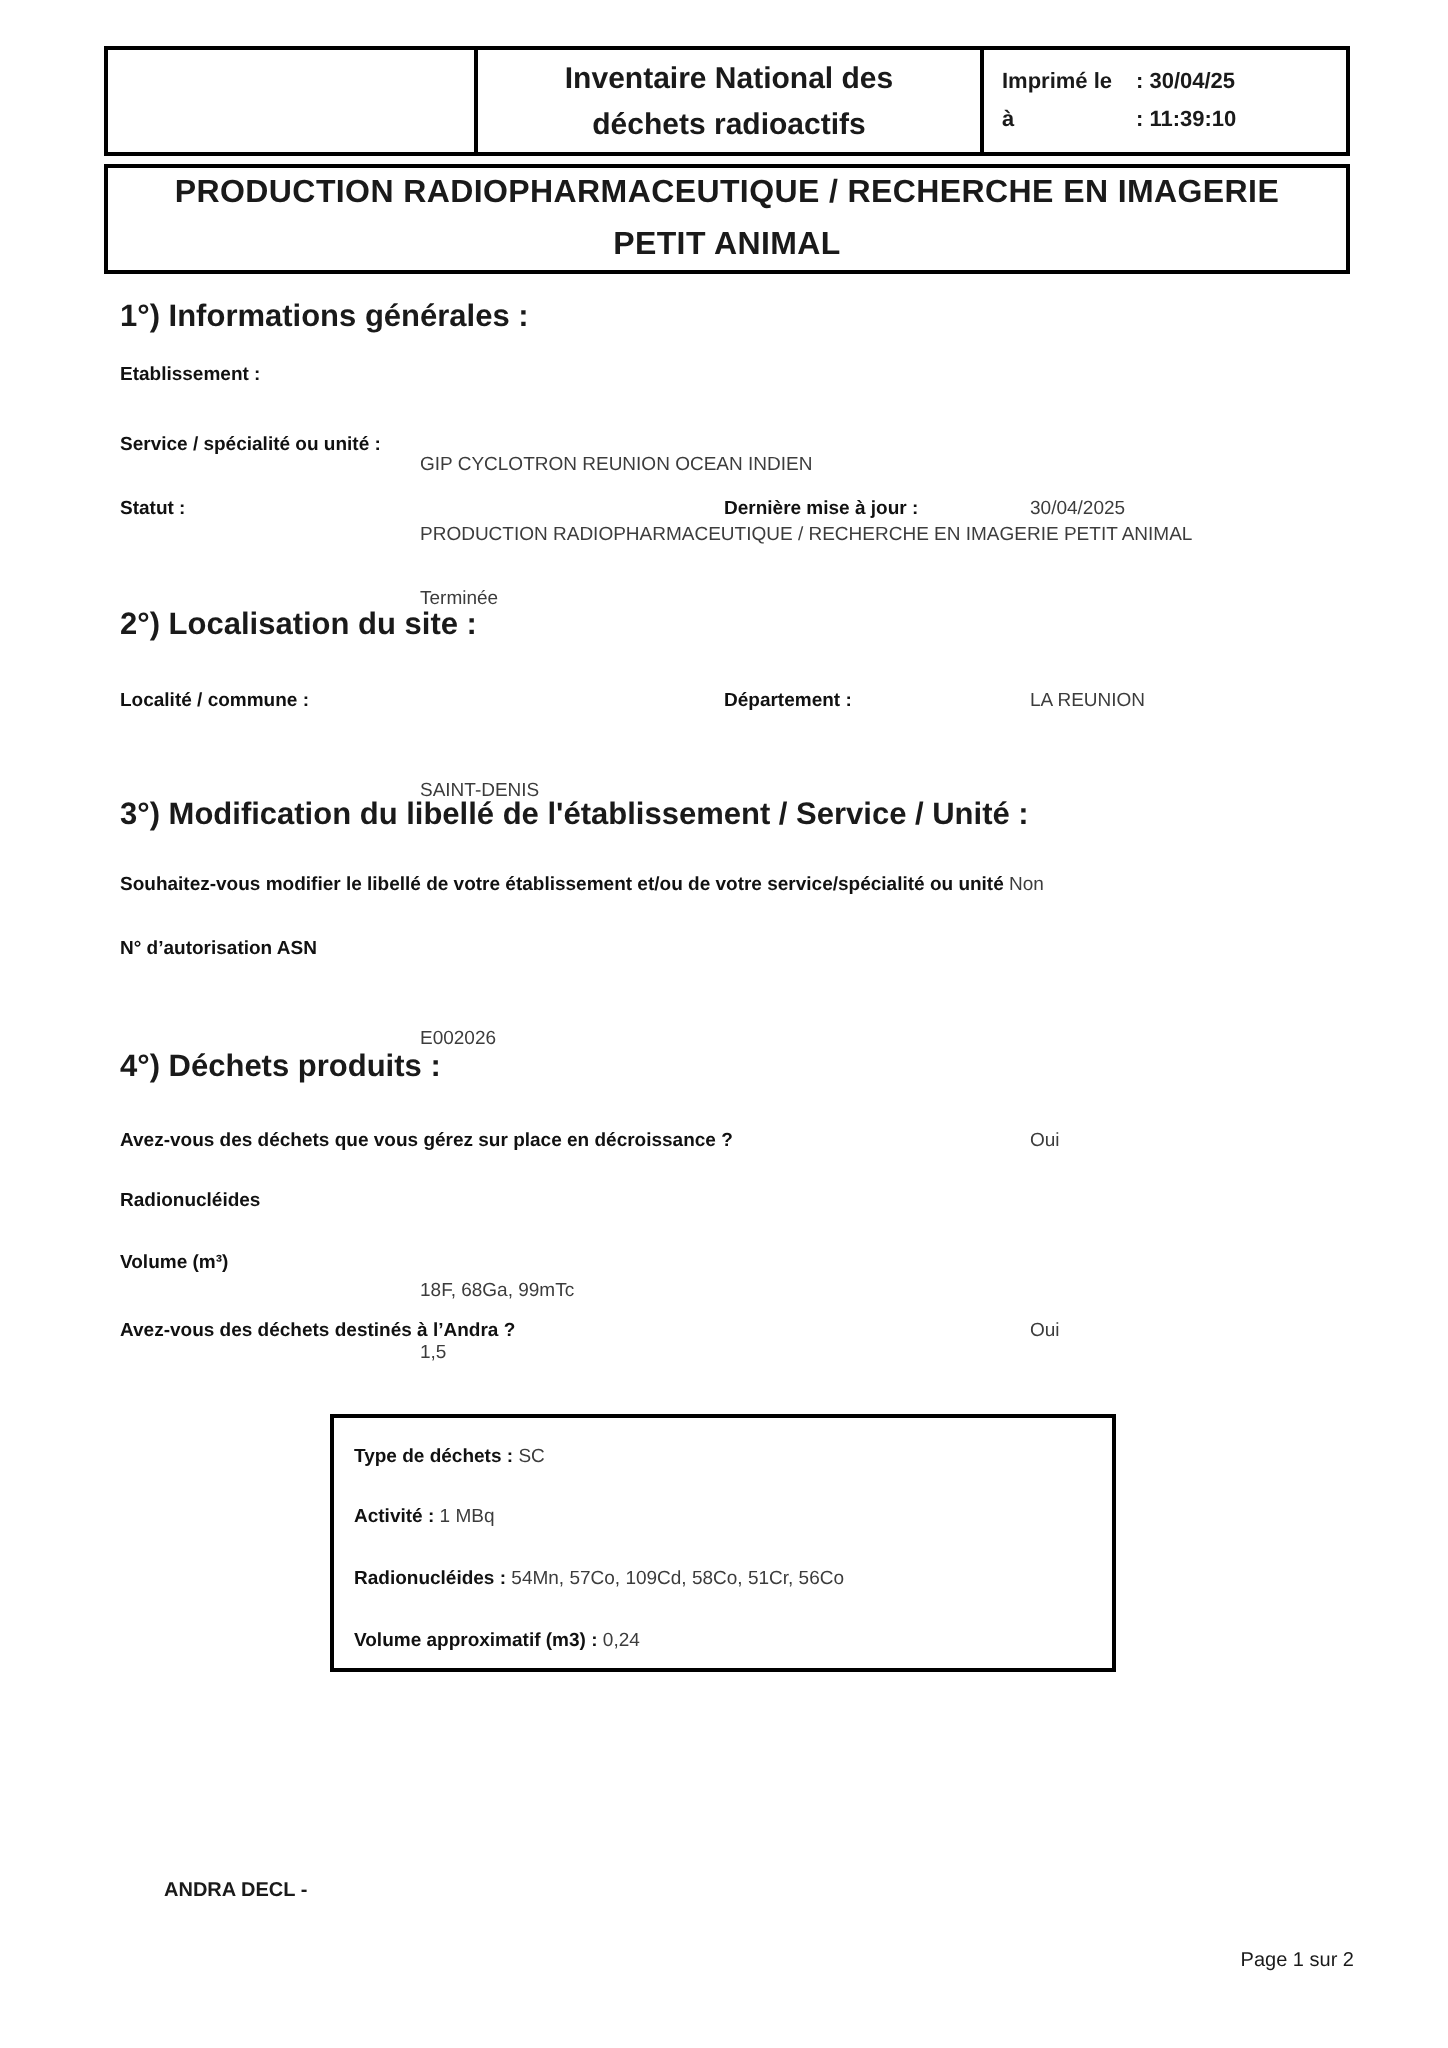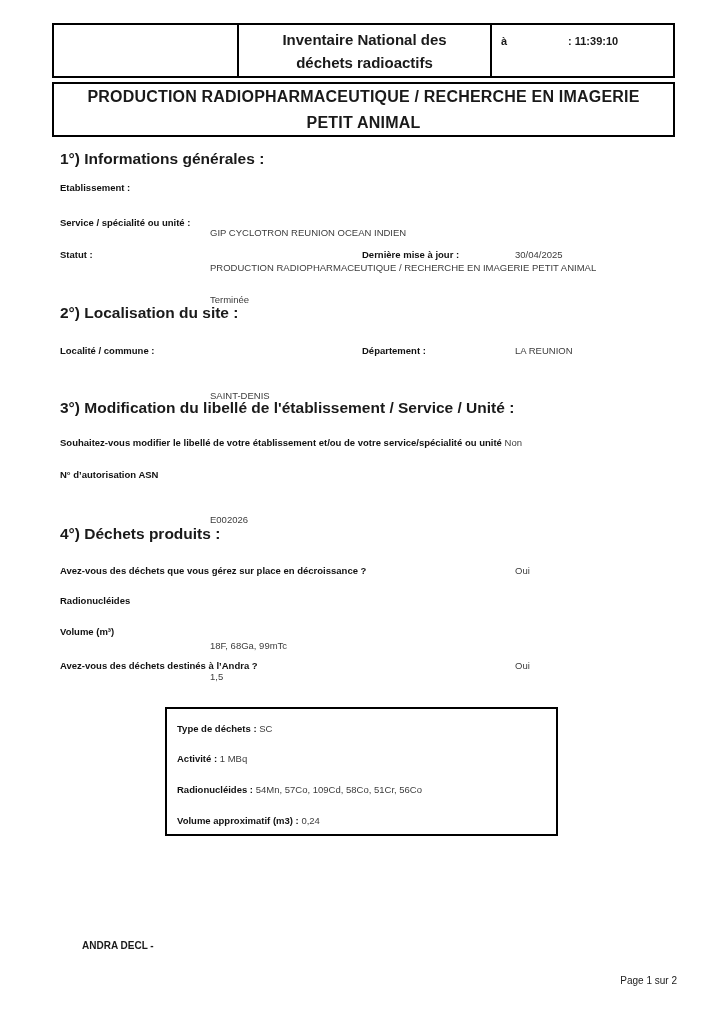--- a/index.html
+++ b/index.html
@@ -100,20 +100,24 @@
 <div class="page">
 
   <div class="hdr">
     <div class="hdr-logo"></div>
     <div class="hdr-title">
       <span>Inventaire National des</span>
       <span>déchets radioactifs</span>
     </div>
     <div class="hdr-print">
       <div class="pr-row">
+        <span class="pr-lbl">Imprimé le</span>
+        <span>: 30/04/25</span>
+      </div>
+      <div class="pr-row">
         <span class="pr-lbl">à</span>
         <span>: 11:39:10</span>
       </div>
     </div>
   </div>
 
   <div class="banner">
     <span>PRODUCTION RADIOPHARMACEUTIQUE / RECHERCHE EN IMAGERIE</span>
     <span>PETIT ANIMAL</span>
   </div>

